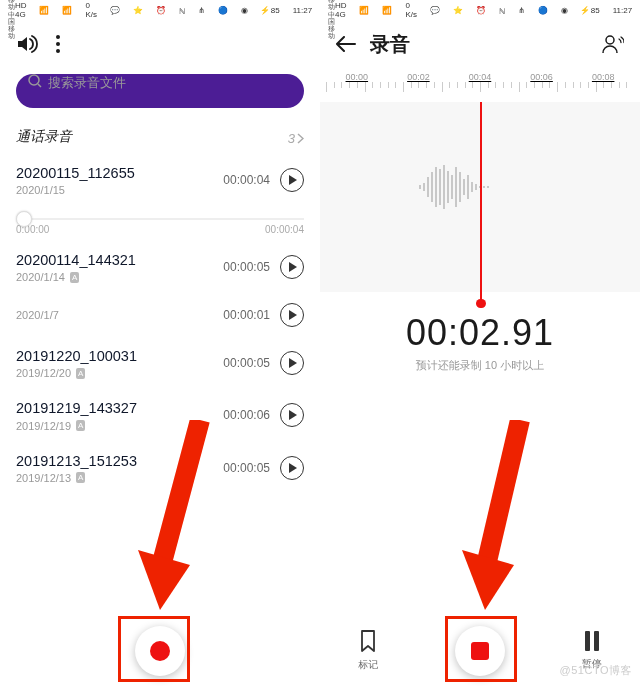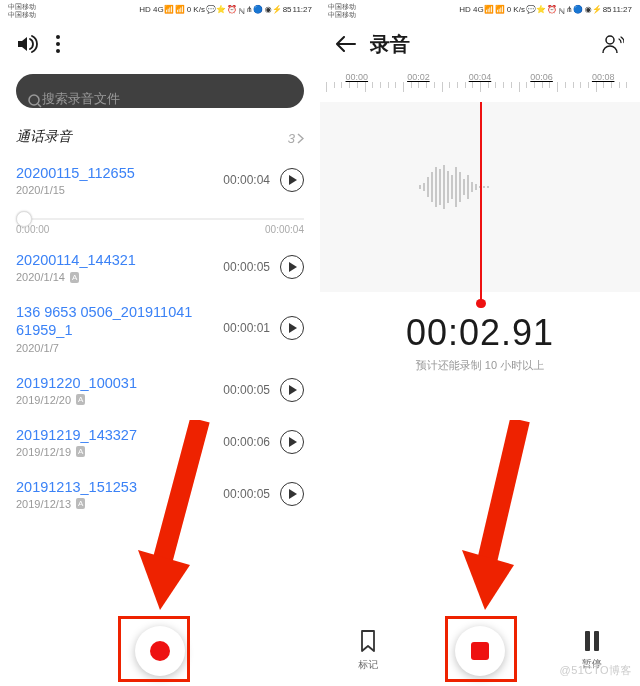--- a/index.html
+++ b/index.html
@@ -1,38 +1,38 @@
 <!DOCTYPE html>
 <html><head>
 <meta charset="utf-8">
 <style>
   * { box-sizing: border-box; margin: 0; padding: 0; }
   body { font-family: -apple-system, "Helvetica Neue", Arial, sans-serif; background: #fff; width: 640px; height: 686px; overflow: hidden; position: relative; }
   .dual { display: flex; width: 640px; height: 686px; }
   .phone { width: 320px; height: 686px; background: #fff; position: relative; display: flex; flex-direction: column; }
   .statusbar { height: 20px; background: #fff; display: flex; align-items: center; justify-content: space-between; padding: 0 8px; font-size: 9px; color: #333; }
   .sb-left { display: flex; flex-direction: column; gap: 1px; font-size: 7px; color: #555; line-height: 7px; }
-  .sb-right { display: flex; gap: 1px; font-size: 9px; }
+  .sb-right { display: flex; align-items: center; gap: 13px; font-size: 9px; }
   .sb-right span { font-size: 8px; }
   .sbicon { font-size: 9px; }
 
   .header { height: 48px; display: flex; align-items: center; padding: 0 16px; justify-content: space-between; }
   .header h1 { font-size: 21px; font-weight: 600; color: #1b1b1b; }
   .header-icons { display: flex; align-items: center; gap: 18px; }
   .vol-icon svg, .more-icon svg, .back-icon svg, .person-icon svg { display: block; }
   .header2 { height: 48px; display: flex; align-items: center; padding: 0 16px; gap: 14px; }
   .header2 h1 { font-size: 20px; font-weight: 600; color: #1b1b1b; flex: 1; }
 
-  .searchbar { margin: 6px 16px 10px; height: 34px; background: #404040; border-radius: 17px; display: flex; align-items: flex-end; padding: 0 12px; color: #999; font-size: 13px; }
+  .searchbar { margin: 6px 16px 10px; height: 34px; background: #4c1d95; border-radius: 17px; display: flex; align-items: flex-start; padding: 0 12px; color: #999; font-size: 13px; gap: 6px; }
   .section-row { display: flex; align-items: flex-end; justify-content: space-between; padding: 10px 16px 8px; font-size: 14px; color: #1b1b1b; font-style: italic; }
   .section-count { color: #aaa; font-size: 13px; display: flex; align-items: center; gap: 2px; }
 
   .rec-item { padding: 10px 16px 10px; display: flex; align-items: center; justify-content: space-between; }
   .rec-left { display: flex; flex-direction: column; gap: 2px; max-width: 180px; }
-  .rec-title { font-size: 14.5px; color: #3b82f6; line-height: 1.25; word-break: break-all; }
+  .rec-title { font-size: 14.5px; color: #0f172a; line-height: 1.25; word-break: break-all; }
   .rec-sub { font-size: 11px; color: #999; display: flex; align-items: center; gap: 5px; }
   .badge { background: #bbb; color: #fff; font-size: 8px; padding: 0 2px; border-radius: 2px; line-height: 11px; }
   .rec-right { display: flex; align-items: center; gap: 10px; }
   .rec-dur { font-size: 12px; color: #666; }
   .play-btn { width: 24px; height: 24px; border: 1.5px solid #333; border-radius: 50%; display: flex; align-items: center; justify-content: center; }
   .play-btn::after { content: ""; width: 0; height: 0; border-top: 5px solid transparent; border-bottom: 5px solid transparent; border-left: 8px solid #333; margin-left: 2px; }
 
   .slider-area { padding: 4px 16px 6px; }
   .slider-track { height: 2px; background: #eee; margin: 8px 0 4px; position: relative; }
   .slider-thumb { width: 16px; height: 16px; background: #fff; border: 1px solid #ddd; border-radius: 50%; position: absolute; top: -7px; left: 0; box-shadow: 0 0 2px rgba(0,0,0,.2); }
@@ -156,21 +156,20 @@
       <div class="rec-title">20200114_144321</div>
       <div class="rec-sub">2020/1/14 <span class="badge">A</span></div>
     </div>
     <div class="rec-right">
       <span class="rec-dur">00:00:05</span>
       <span class="play-btn"></span>
     </div>
         </div>
         <div class="rec-item">
     <div class="rec-left">
-      <div class="rec-title">136 9653 0506_20191104161959_1</div>
       <div class="rec-sub">2020/1/7</div>
     </div>
     <div class="rec-right">
       <span class="rec-dur">00:00:01</span>
       <span class="play-btn"></span>
     </div>
         </div>
         <div class="rec-item">
     <div class="rec-left">
       <div class="rec-title">20191220_100031</div>

